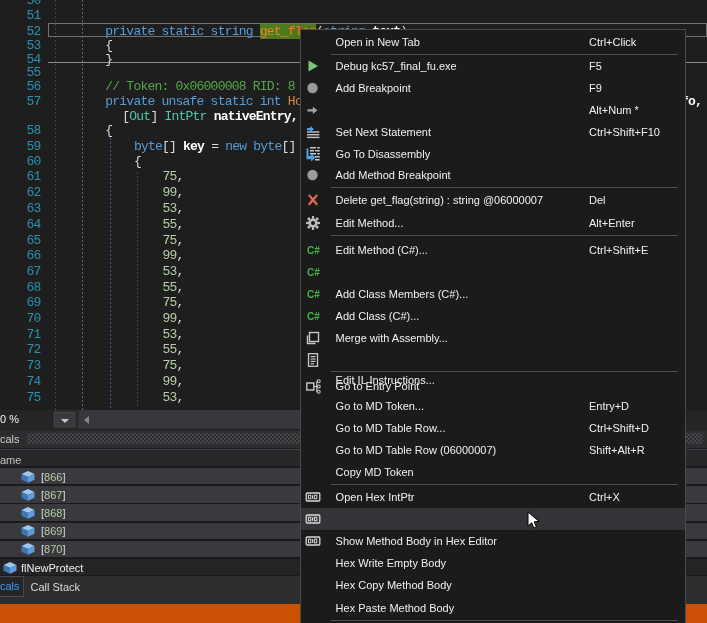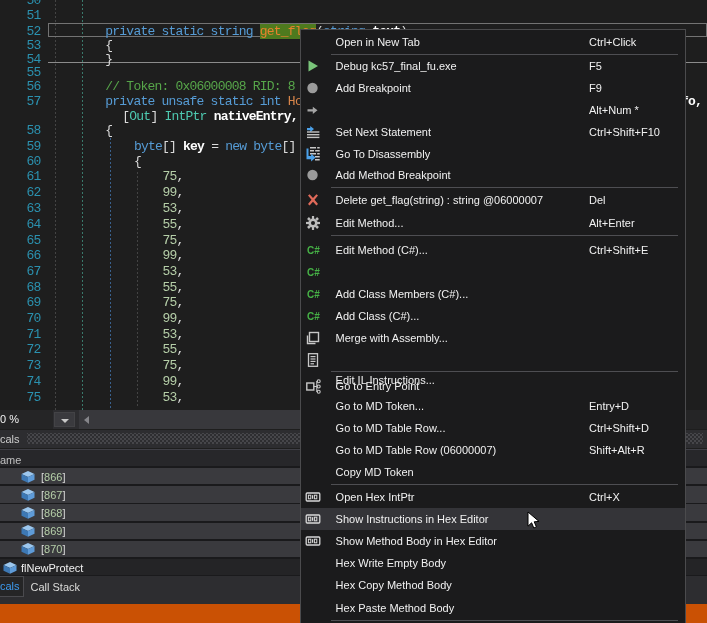--- a/index.html
+++ b/index.html
@@ -285,21 +285,20 @@
 <div class="msx" style="top:485.7px">Ctrl+X</div>
 <svg class="mi" style="left:305px;top:488.7px" width="16" height="16" viewBox="0 0 16 16">
       <rect x="1.2" y="4" width="13.6" height="8" rx="1" fill="none" stroke="#d8d8d8" stroke-width="1.3"></rect>
       <g fill="#d8d8d8">
         <rect x="3.4" y="6.2" width="2.4" height="3.6" fill="none" stroke="#d8d8d8" stroke-width="1"></rect>
         <rect x="7" y="6.2" width="1.2" height="3.6"></rect>
         <rect x="9.4" y="6.2" width="2.4" height="3.6" fill="none" stroke="#d8d8d8" stroke-width="1"></rect>
         <rect x="13" y="6.2" width="0" height="0"></rect>
       </g>
     </svg>
-<div class="mtx" style="top:508.0px">Show Instructions in Hex Editor</div>
 <svg class="mi" style="left:305px;top:511.0px" width="16" height="16" viewBox="0 0 16 16">
       <rect x="1.2" y="4" width="13.6" height="8" rx="1" fill="none" stroke="#d8d8d8" stroke-width="1.3"></rect>
       <g fill="#d8d8d8">
         <rect x="3.4" y="6.2" width="2.4" height="3.6" fill="none" stroke="#d8d8d8" stroke-width="1"></rect>
         <rect x="7" y="6.2" width="1.2" height="3.6"></rect>
         <rect x="9.4" y="6.2" width="2.4" height="3.6" fill="none" stroke="#d8d8d8" stroke-width="1"></rect>
         <rect x="13" y="6.2" width="0" height="0"></rect>
       </g>
     </svg>
 <div class="mtx" style="top:530.3px">Show Method Body in Hex Editor</div>

